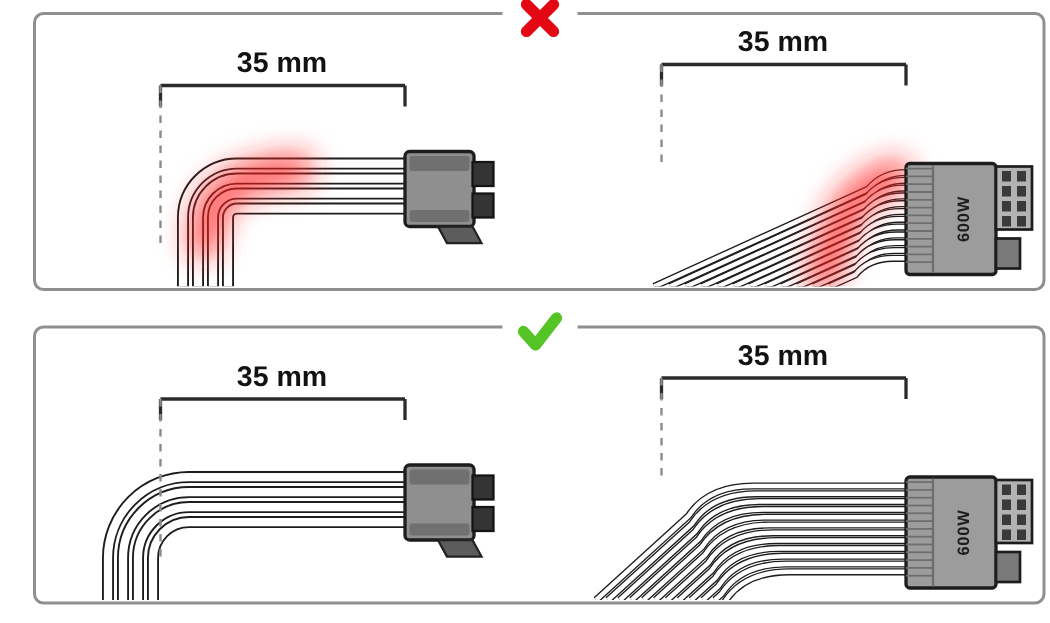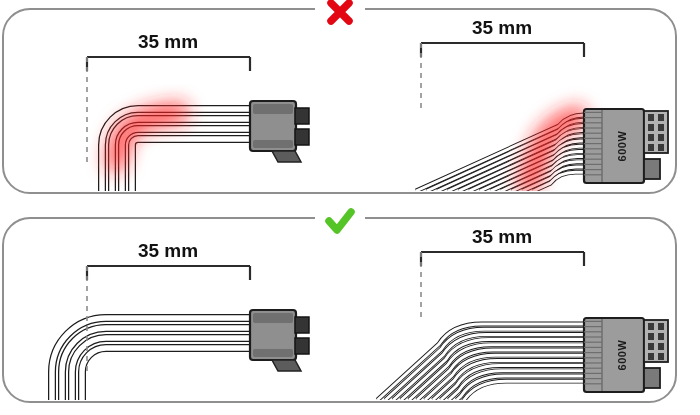--- a/index.html
+++ b/index.html
@@ -1,18 +1,18 @@
 <!DOCTYPE html>
 <html><head>
 <meta charset="utf-8">
 <style>
   html,body{margin:0;padding:0;background:#ffffff;font-family:"Liberation Sans",sans-serif;}
   .stage{position:relative;width:700px;height:415px;background:#fff;overflow:hidden;}
-  .panel{position:absolute;left:2px;width:675px;height:186px;background:#fff;
-         border:2.5px solid #8f8f8f;border-radius:28px;box-sizing:border-box;}
+  .panel{position:absolute;left:22px;width:675px;height:186px;background:#fff;
+         border:2.5px solid #8f8f8f;border-radius:7px;box-sizing:border-box;}
   .panel-incorrect{top:8px;}
   .panel-correct{top:217px;}
   .badge{position:absolute;top:-13px;left:50%;transform:translateX(-50%);
          background:#fff;padding:0 10px;line-height:0;}
   .badge svg{display:block;}
   .ill{position:absolute;top:3px;}
   .ill-left{left:28px;width:300px;height:178px;}
   .ill-right{left:352px;width:320px;height:178px;}
   .dim{stroke:#2b2b2b;stroke-width:2.2;}
   .dash{stroke:#8c8c8c;stroke-width:1.6;stroke-dasharray:5 5;}

